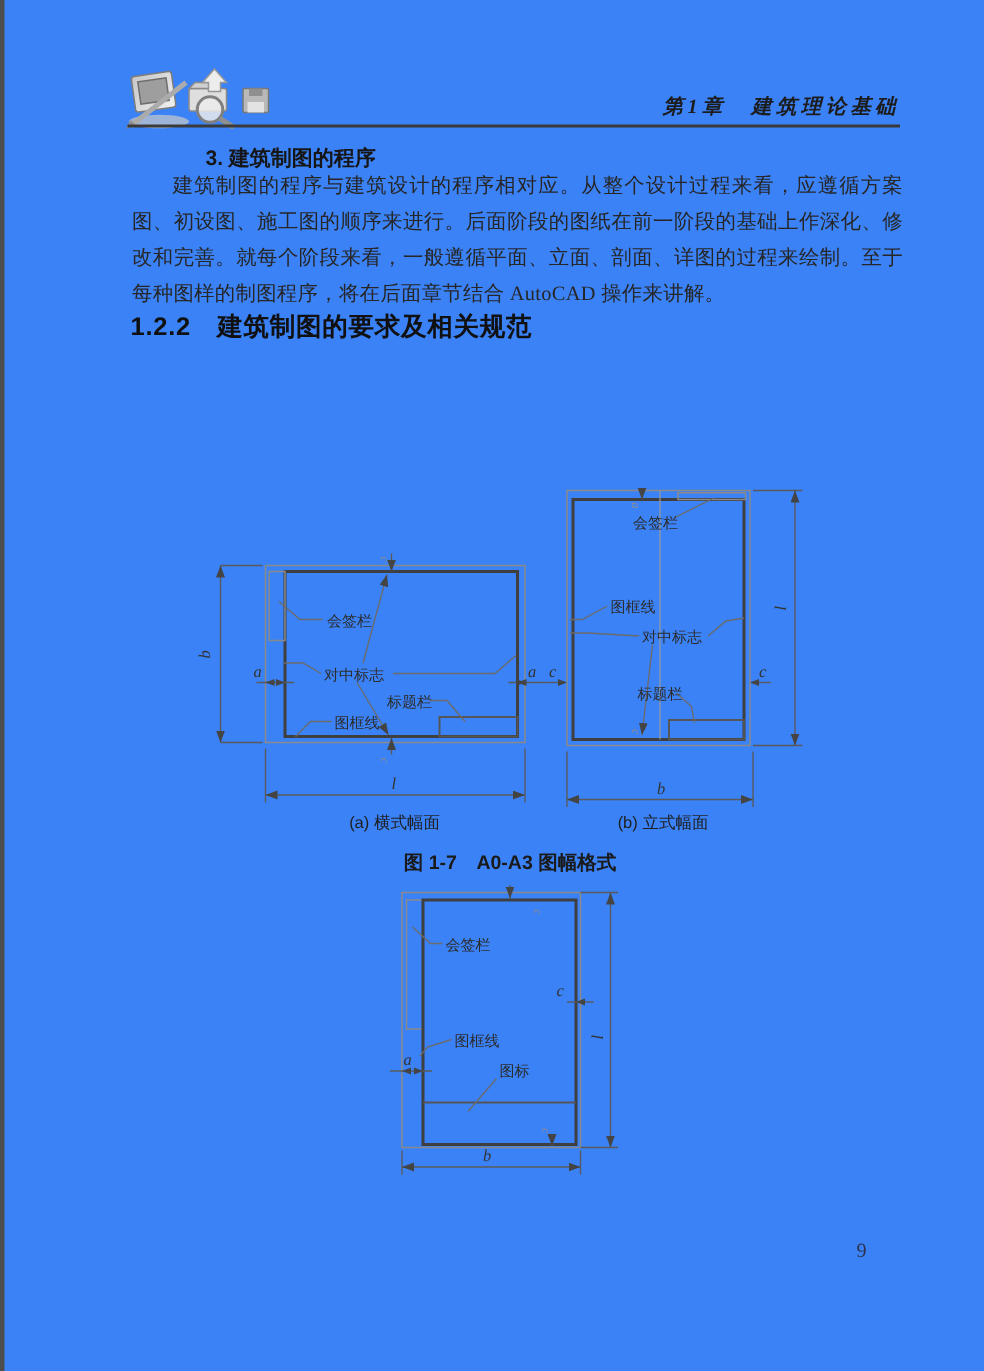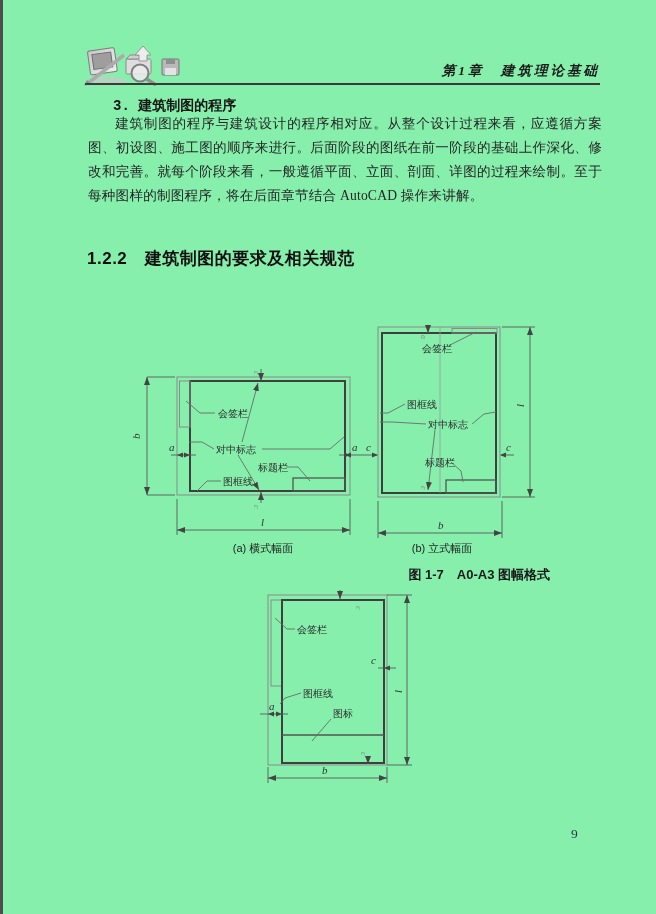--- a/index.html
+++ b/index.html
@@ -1,34 +1,34 @@
 <!DOCTYPE html>
 <html><head>
 <meta charset="utf-8">
 <style>
   html,body{margin:0;padding:0;background:#ffffff;}
-  .page{position:relative;width:656px;height:914px;background:#86efac;overflow:hidden;
+  .page{position:relative;width:656px;height:914px;background:#3b82f6;overflow:hidden;
         font-family:"Liberation Serif","DejaVu Serif",serif;color:#232323;}
   .left-edge{position:absolute;left:0;top:0;width:3px;height:914px;background:#4d4d4d;}
   .hdr-rule{position:absolute;left:85px;top:83px;width:515px;height:2px;background:#3a3a3a;}
   .logo{position:absolute;left:82px;top:44px;}
   .chapter{position:absolute;right:56px;top:62px;font-style:italic;font-weight:bold;
            font-size:13.5px;letter-spacing:3px;color:#1c1c1c;}
-  .h-sub{position:absolute;font-family:Liberation Mono, monospace;
-         font-weight:bold;font-size:14px;color:#161616;}
+  .h-sub{position:absolute;font-family:Liberation Sans, sans-serif;
+         font-weight:bold;font-size:14px;color:#161616;margin-left:24px;}
   .h-sec{position:absolute;left:87px;top:206px;font-family:"Liberation Sans","DejaVu Sans",sans-serif;
-         font-weight:bold;font-size:17px;color:#101010;letter-spacing:0.5px;margin-top:41px;}
+         font-weight:bold;font-size:17px;color:#101010;letter-spacing:0.5px;}
   .para{position:absolute;left:88px;width:514px;font-size:13.6px;text-align:justify;
         text-indent:2em;color:#262626;letter-spacing:0.2px;}
   .p1{top:112px;line-height:24px;}
   .p2{top:260px;line-height:23.5px;}
   .figsvg{position:absolute;}
   .figcap{position:absolute;font-family:"Liberation Sans","DejaVu Sans",sans-serif;
           font-weight:bold;font-size:13px;color:#1a1a1a;}
-  .fig17cap{left:130px;top:566px;width:420px;text-align:right;}
+  .fig17cap{left:130px;top:566px;width:420px;text-align:center;}
   .fig18cap{left:263px;top:797px;}
   .pagenum{position:absolute;left:571px;top:826px;font-size:13.5px;color:#2c3450;}
   
   .thin{stroke:#8a8a8a;stroke-width:1;fill:none;}
   .thick{stroke:#3f3f3f;stroke-width:2;fill:none;}
   .med{stroke:#555;stroke-width:1.3;fill:none;}
   .lead{stroke:#6b6b6b;stroke-width:0.9;fill:none;}
   .dimln{stroke:#5a5a5a;stroke-width:0.9;fill:none;}
   .ctr{stroke:#9a9a9a;stroke-width:0.8;fill:none;}
   text.lbl{font-family:"Liberation Sans","DejaVu Sans",sans-serif;font-size:10px;fill:#2c2c2c;}

